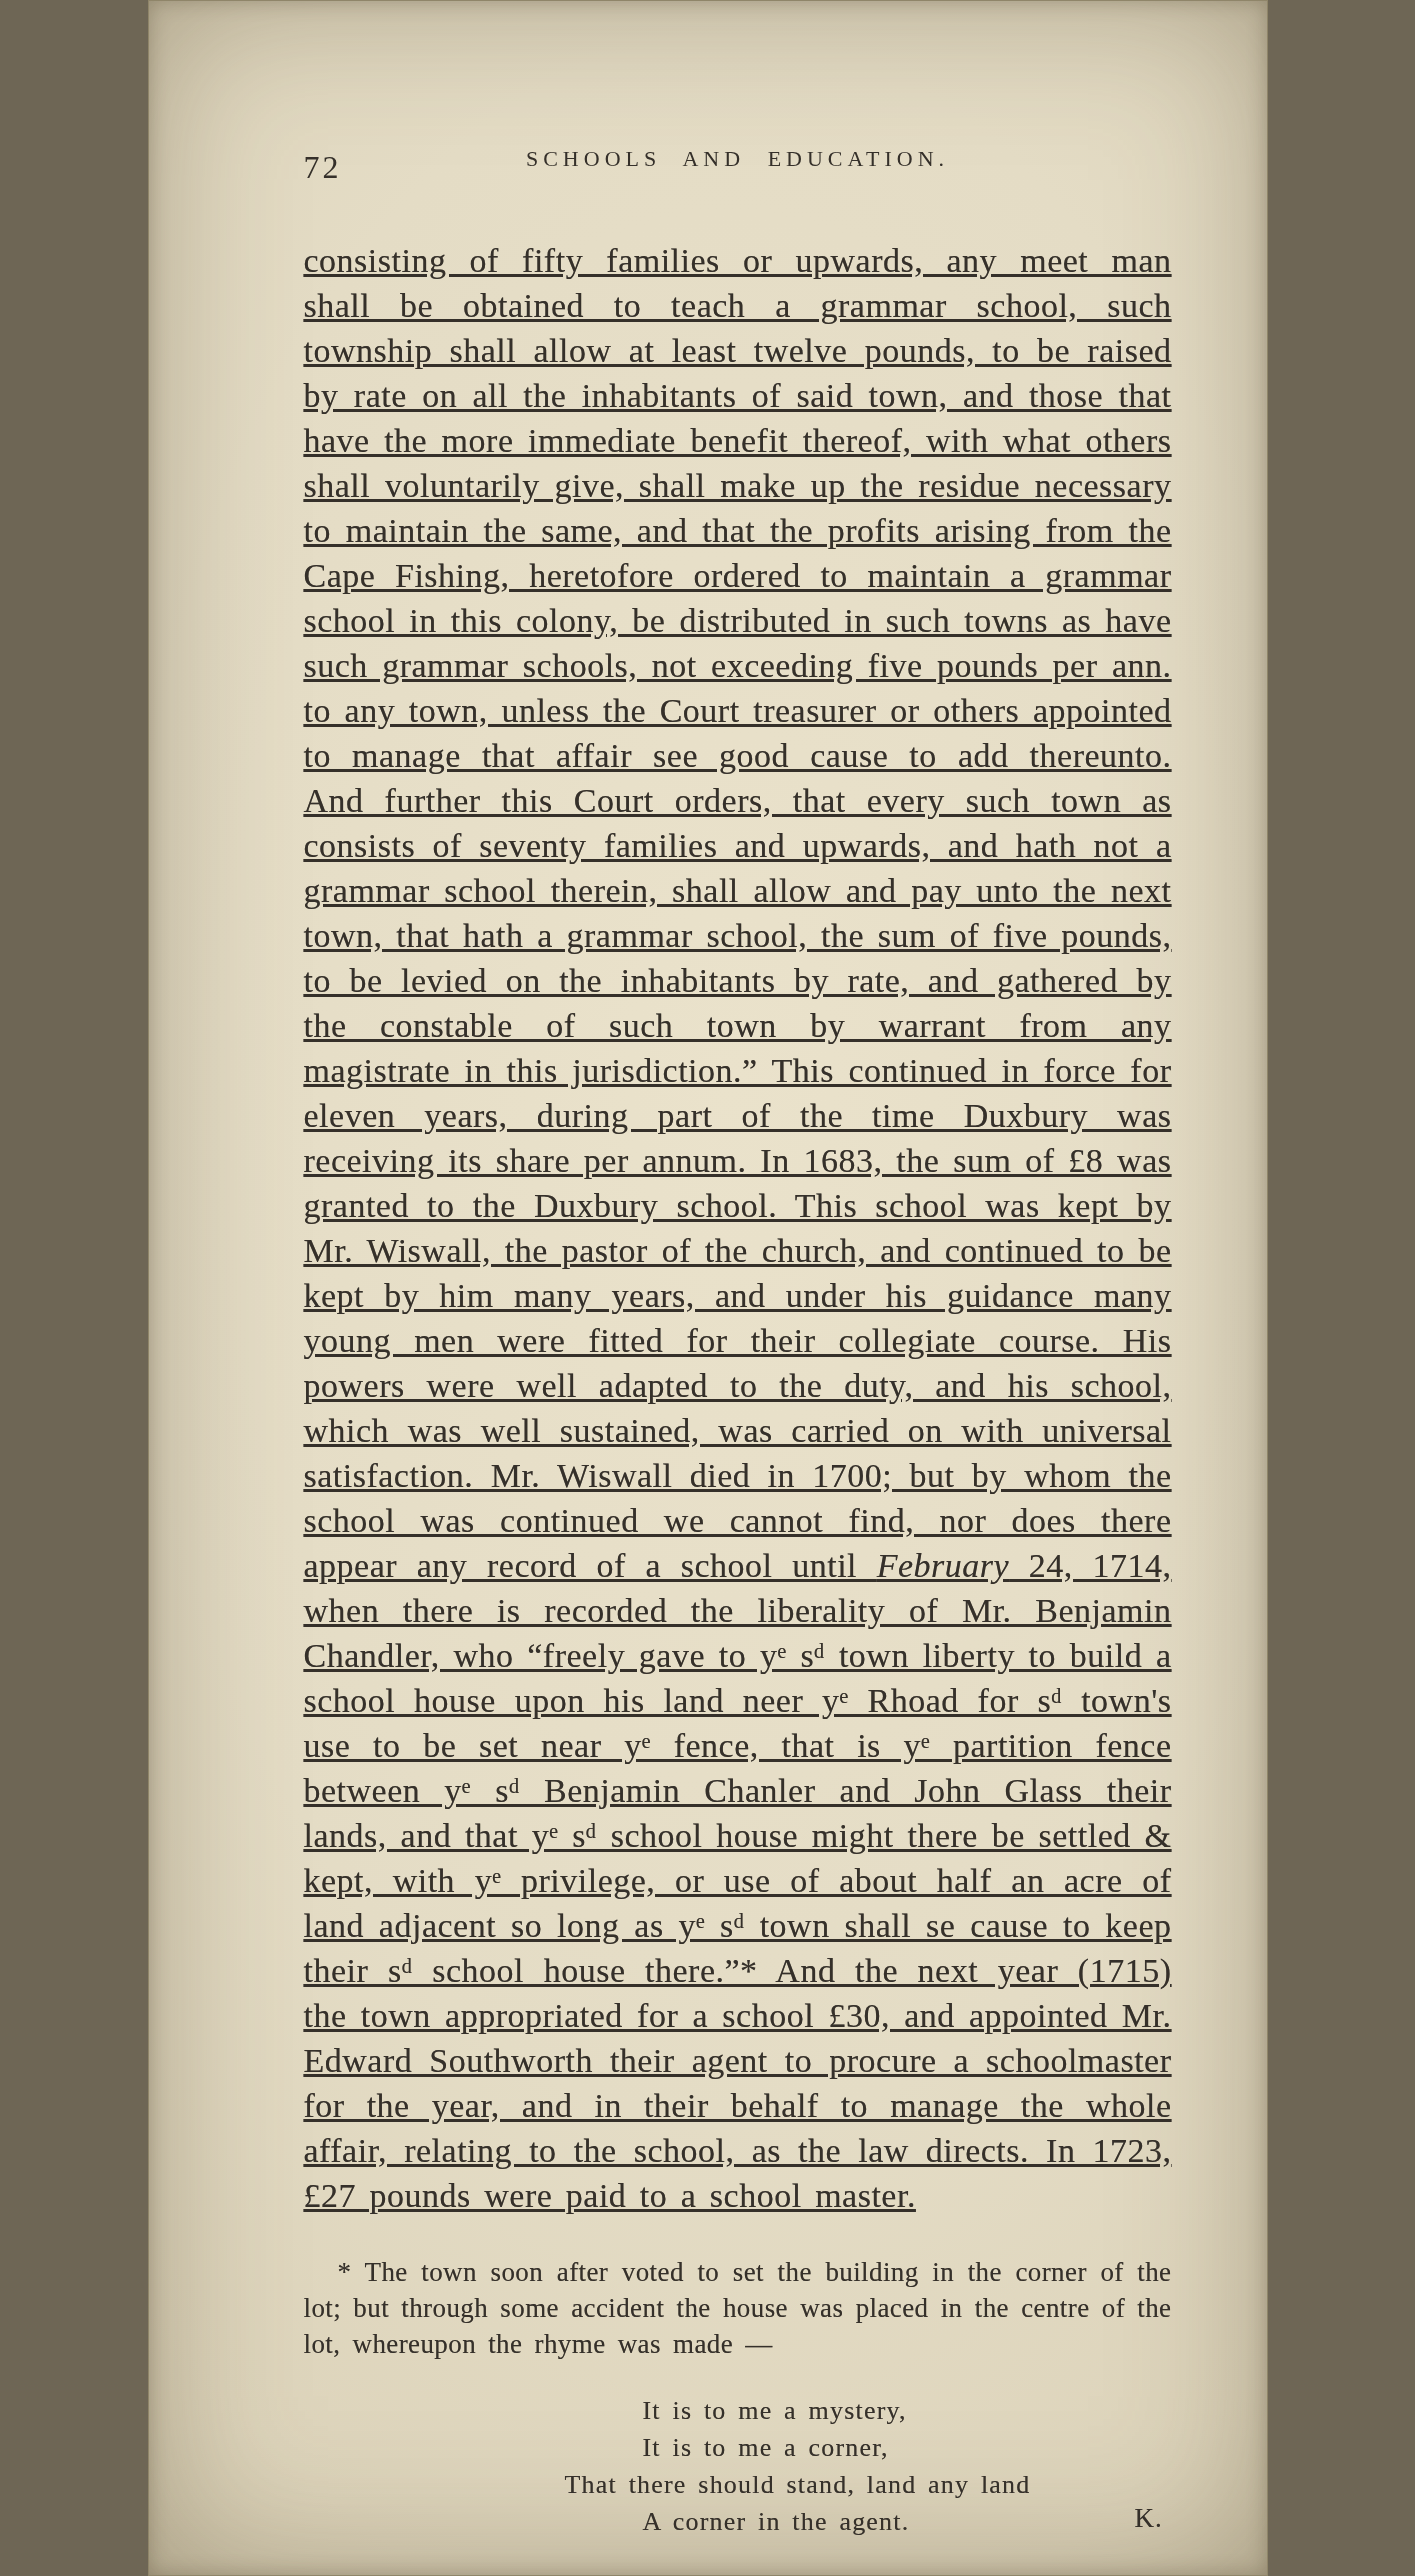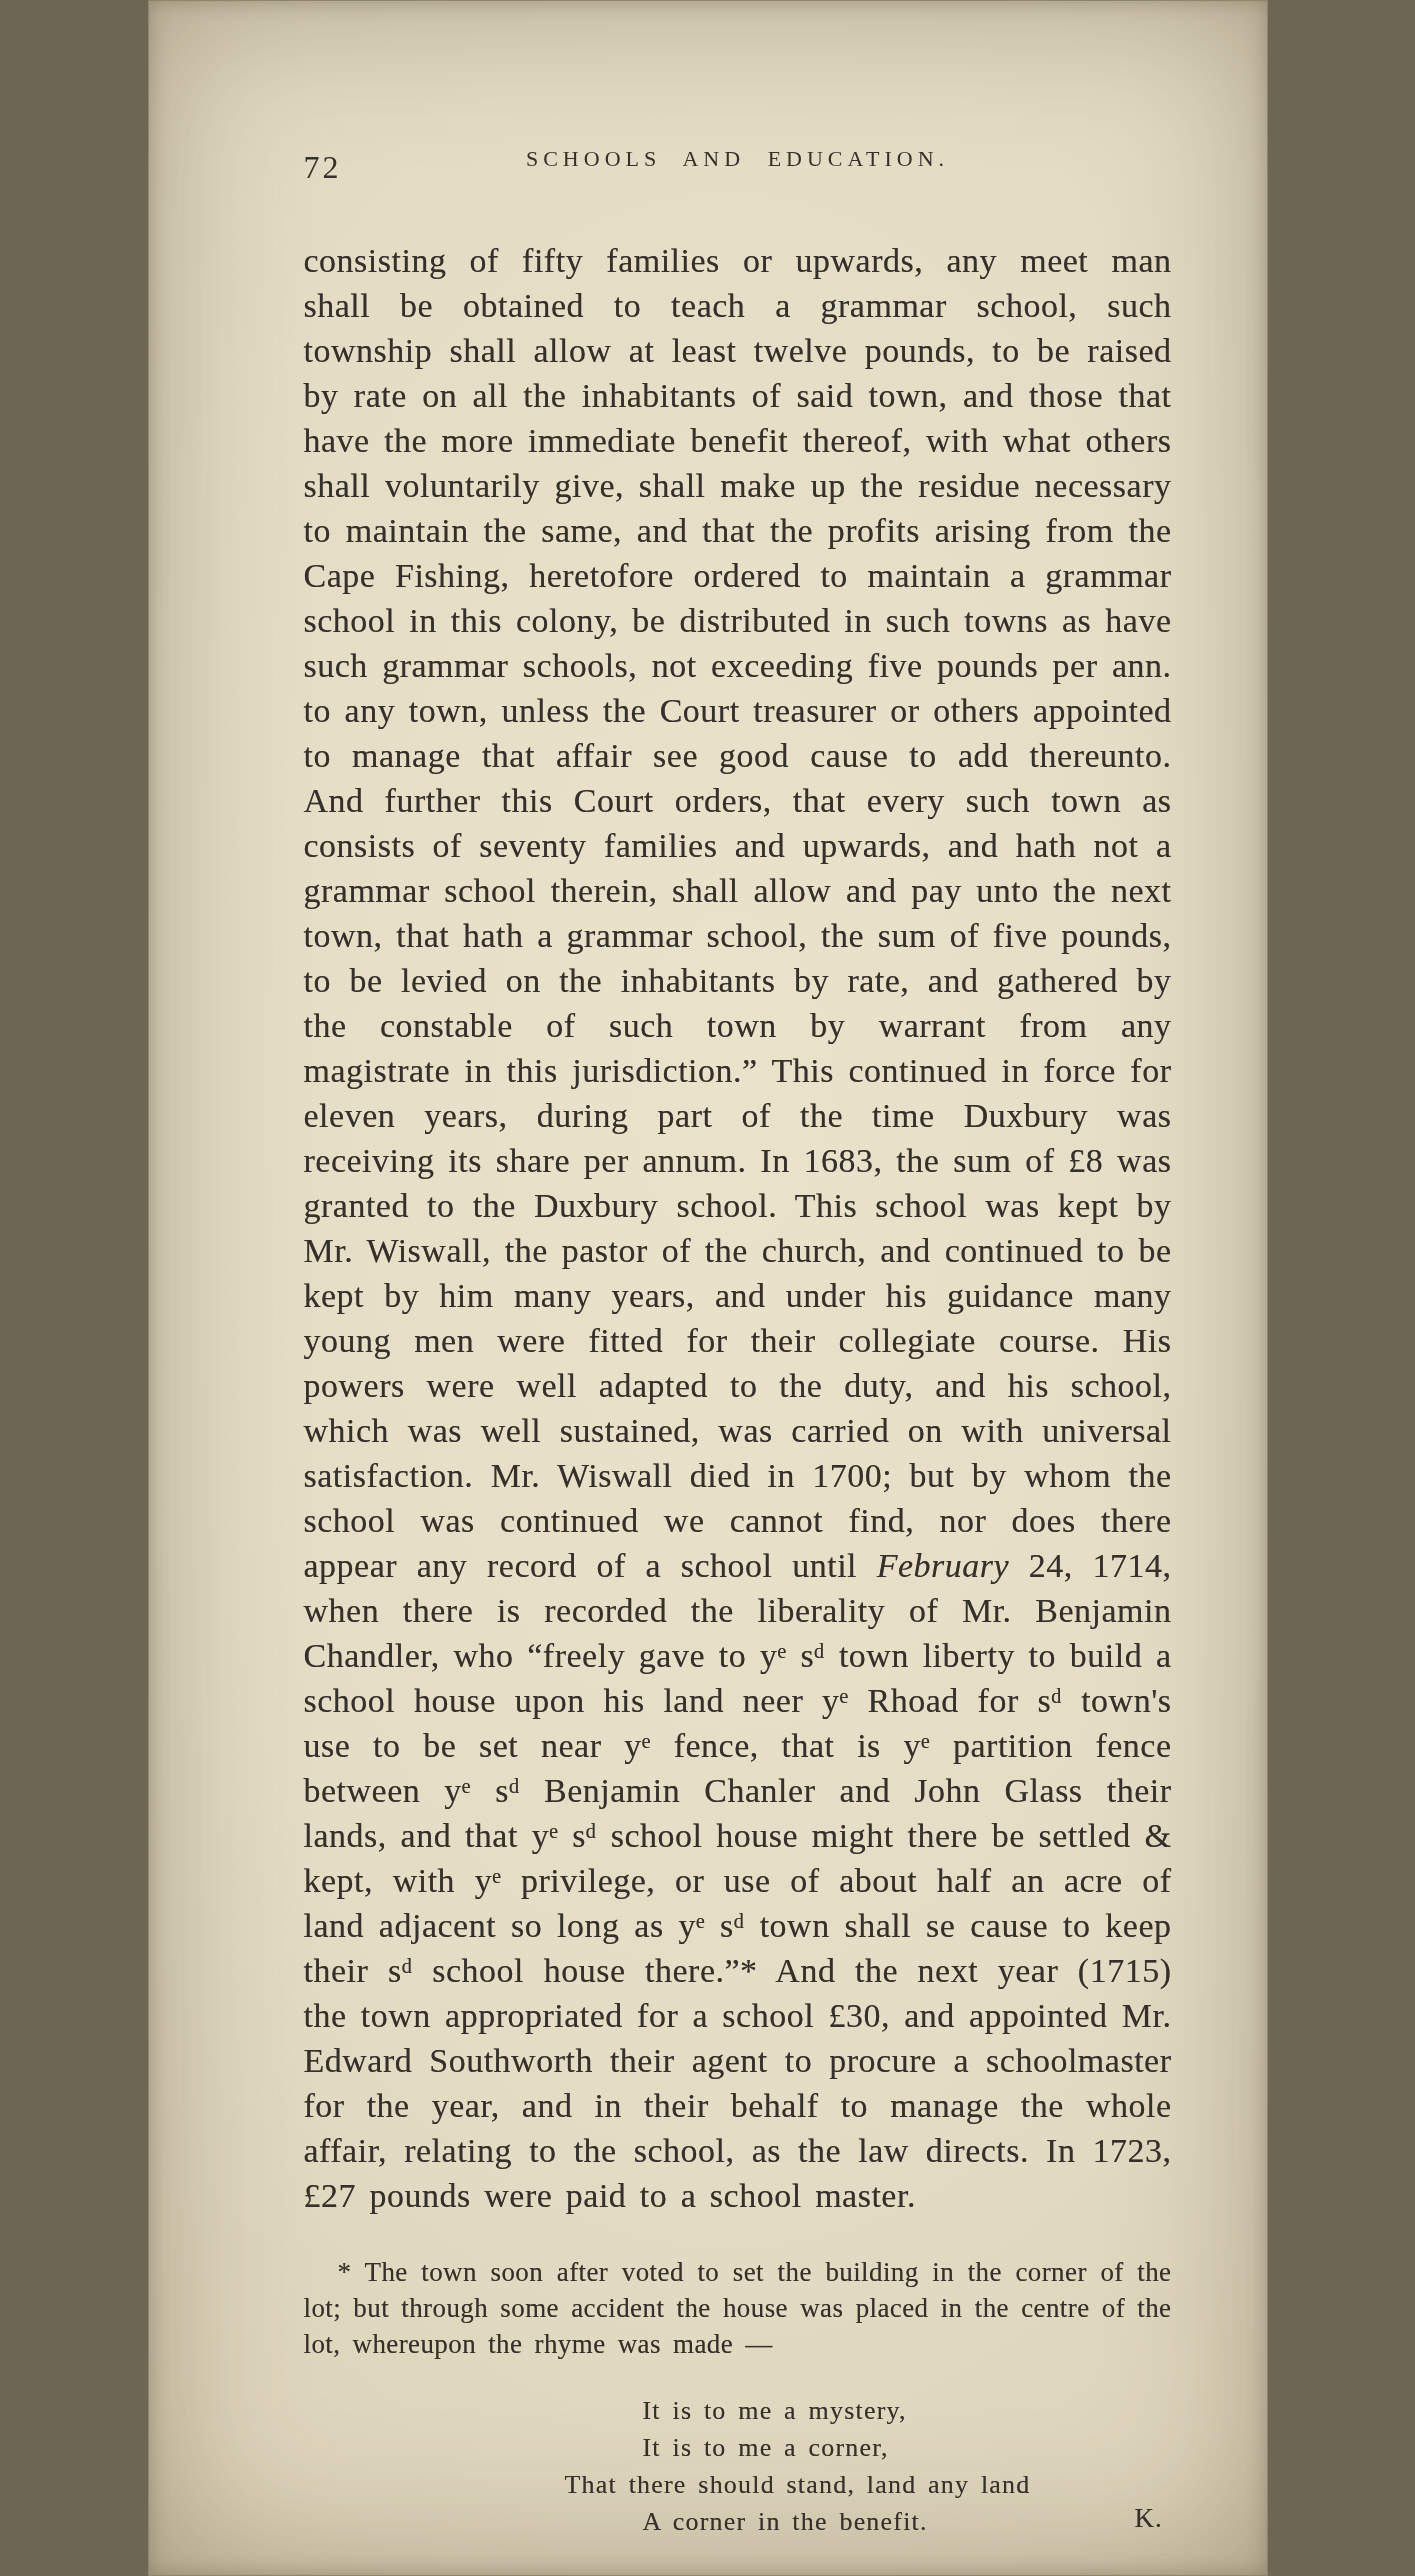--- a/index.html
+++ b/index.html
@@ -46,20 +46,21 @@
     font-family: Liberation Serif, serif;
   }
   .body-text {
     margin: 42px 0 0 0;
     font-size: 34px;
     line-height: 45px;
     text-align: justify;
     letter-spacing: 0.5px;
     word-spacing: 4.5px;
     text-shadow: 0 0 0.6px rgba(53, 48, 42, 0.55);
+    text-decoration: underline;
   }
   .italic { font-style: italic; }
   .footnote-text {
     margin: 36px 0 0 0;
     font-size: 27px;
     line-height: 36px;
     text-align: justify;
     text-indent: 34px;
     letter-spacing: 0.4px;
     word-spacing: 5px;
@@ -99,20 +100,20 @@
 
     <p class="body-text"><span>consisting of fifty families or upwards, any meet man shall be obtained to teach a grammar school, such township shall allow at least twelve pounds, to be raised by rate on all the inhabitants of said town, and those that have the more immediate benefit thereof, with what others shall voluntarily give, shall make up the residue necessary to maintain the same, and that the profits arising from the Cape Fishing, heretofore ordered to maintain a grammar school in this colony, be distributed in such towns as have such grammar schools, not exceeding five pounds per ann. to any town, unless the Court treasurer or others appointed to manage that affair see good cause to add thereunto.  And further this Court orders, that every such town as consists of seventy families and upwards, and hath not a grammar school therein, shall allow and pay unto the next town, that hath a grammar school, the sum of five pounds, to be levied on the inhabitants by rate, and gathered by the constable of such town by warrant from any magistrate in this jurisdiction.”  This continued in force for eleven years, during part of the time Duxbury was receiving its share per annum.  In 1683, the sum of £8 was granted to the Duxbury school.  This school was kept by Mr. Wiswall, the pastor of the church, and continued to be kept by him many years, and under his guidance many young men were fitted for their collegiate course.  His powers were well adapted to the duty, and his school, which was well sustained, was carried on with universal satisfaction.  Mr. Wiswall died in 1700; but by whom the school was continued we cannot find, nor does there appear any record of a school until </span><span class="italic">February</span><span> 24, 1714, when there is recorded the liberality of Mr. Benjamin Chandler, who “freely gave to yᵉ sᵈ town liberty to build a school house upon his land neer yᵉ Rhoad for sᵈ town's use to be set near yᵉ fence, that is yᵉ partition fence between yᵉ sᵈ Benjamin Chanler and John Glass their lands, and that yᵉ sᵈ school house might there be settled &amp; kept, with yᵉ privilege, or use of about half an acre of land adjacent so long as yᵉ sᵈ town shall se cause to keep their sᵈ school house there.”*  And the next year (1715) the town appropriated for a school £30, and appointed Mr. Edward Southworth their agent to procure a schoolmaster for the year, and in their behalf to manage the whole affair, relating to the school, as the law directs.  In 1723, £27 pounds were paid to a school master.</span></p>
 
     <p class="footnote-text">* The town soon after voted to set the building in the corner of the lot; but through some accident the house was placed in the centre of the lot, whereupon the rhyme was made —</p>
 
     <div class="poem-wrap">
       <div>
           <div class="poem-line indented">It is to me a mystery,</div>
           <div class="poem-line indented">It is to me a corner,</div>
           <div class="poem-line">That there should stand, land any land</div>
-          <div class="poem-line indented">A corner in the benefit.</div>
+          <div class="poem-line indented">A corner in the agent.</div>
         </div>
       <span class="poem-signature">K.</span>
     </div>
 
   </div>
 </div>
 
 
 </body></html>

